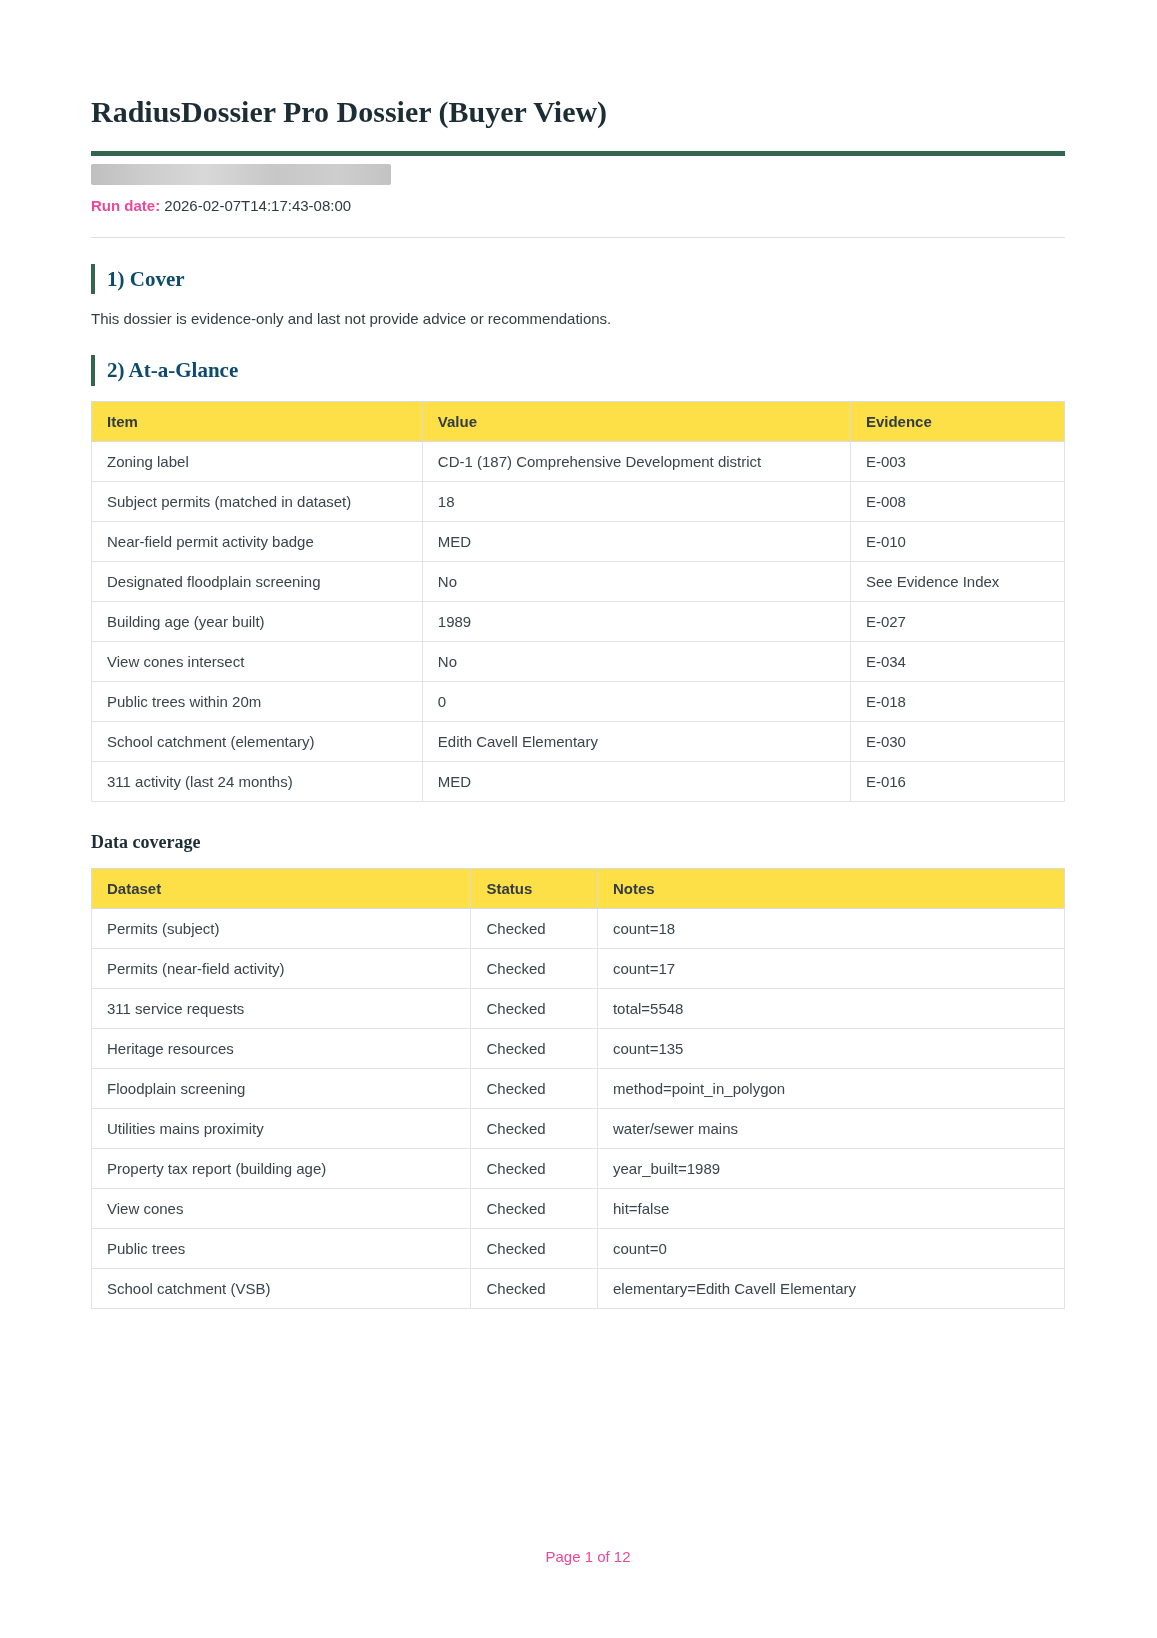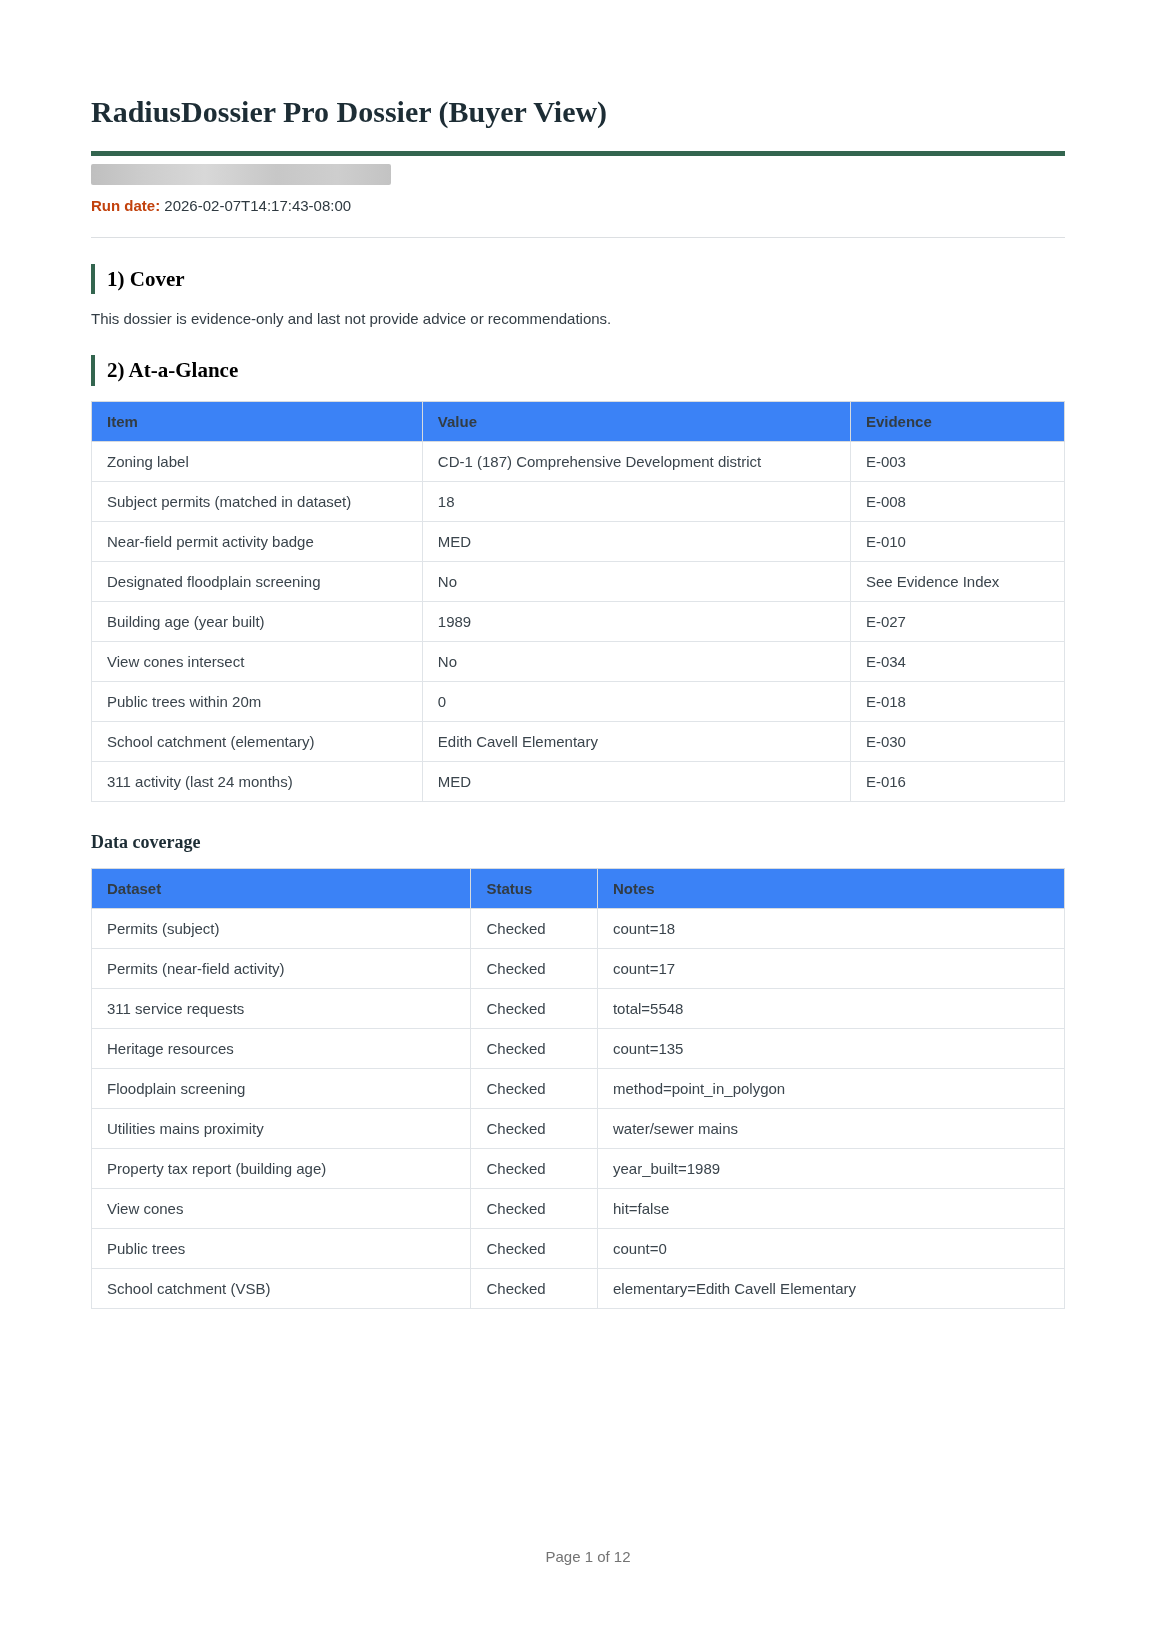--- a/index.html
+++ b/index.html
@@ -37,36 +37,36 @@
     border-radius: 2px;
     background: linear-gradient(90deg, #bfbfbf 0%, #cdcdcd 18%, #d8d8d8 38%, #c7c7c7 62%, #cecece 82%, #c3c3c3 100%);
     filter: blur(0.4px);
   }
   .run-date {
     margin-top: 11px;
     font-size: 15px;
     color: #2e3940;
     line-height: 20px;
   }
-  .run-date b { color: #c2410c; }
+  .run-date b { color: #ec4899; }
   .soft-divider {
     border: none;
     border-top: 1px solid #dcdfe2;
     margin: 21px 0 0 0;
   }
   .section-heading {
     display: flex;
     align-items: center;
     margin-top: 26px;
     border-left: 4px solid var(--accent, #33654f);
     padding: 2px 0 2px 12px;
     font-family: "Liberation Serif", serif;
     font-weight: bold;
     font-size: 21px;
-    color: #000000;
+    color: #0c4a6e;
     line-height: 1.25;
   }
   .body-text {
     margin: 14px 0 0 0;
     font-size: 15px;
     color: #333d45;
     line-height: 1.4;
   }
   .sub-heading {
     margin: 30px 0 0 0;
@@ -86,33 +86,33 @@
   table.data-table th,
   table.data-table td {
     border: 1px solid #e0e4e8;
     padding: 11px 15px;
     text-align: left;
     vertical-align: middle;
     font-weight: normal;
     line-height: 17px;
   }
   table.data-table th {
-    background: #3b82f6;
+    background: #fde047;
     font-weight: bold;
     color: #323c44;
     border-color: #d7dbdf;
   }
   .page-footer {
     position: absolute;
     left: 0;
     right: 0;
     bottom: 73px;
     text-align: center;
     font-size: 15px;
-    color: #737373;
+    color: #ec4899;
     margin-left: 19px;
   }
 </style>
 </head>
 <body>
 
 <div class="content">
 
   <h1 class="doc-title">RadiusDossier Pro Dossier (Buyer View)</h1>
 

